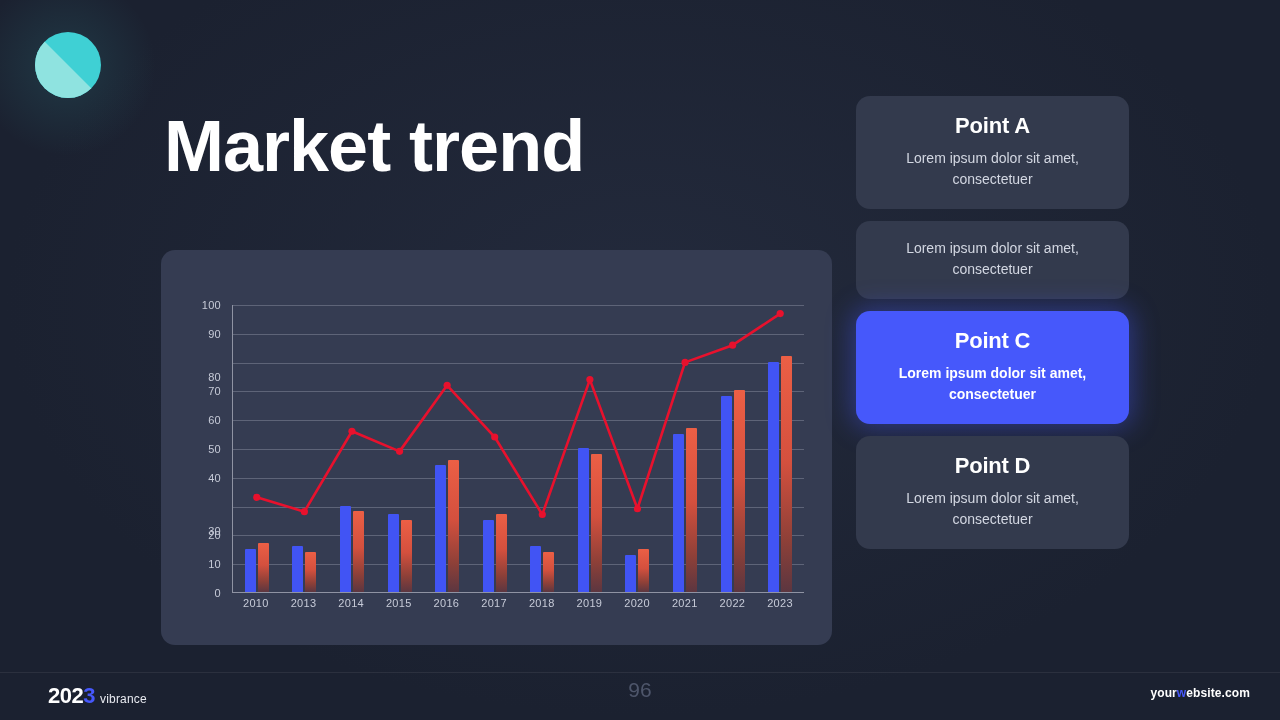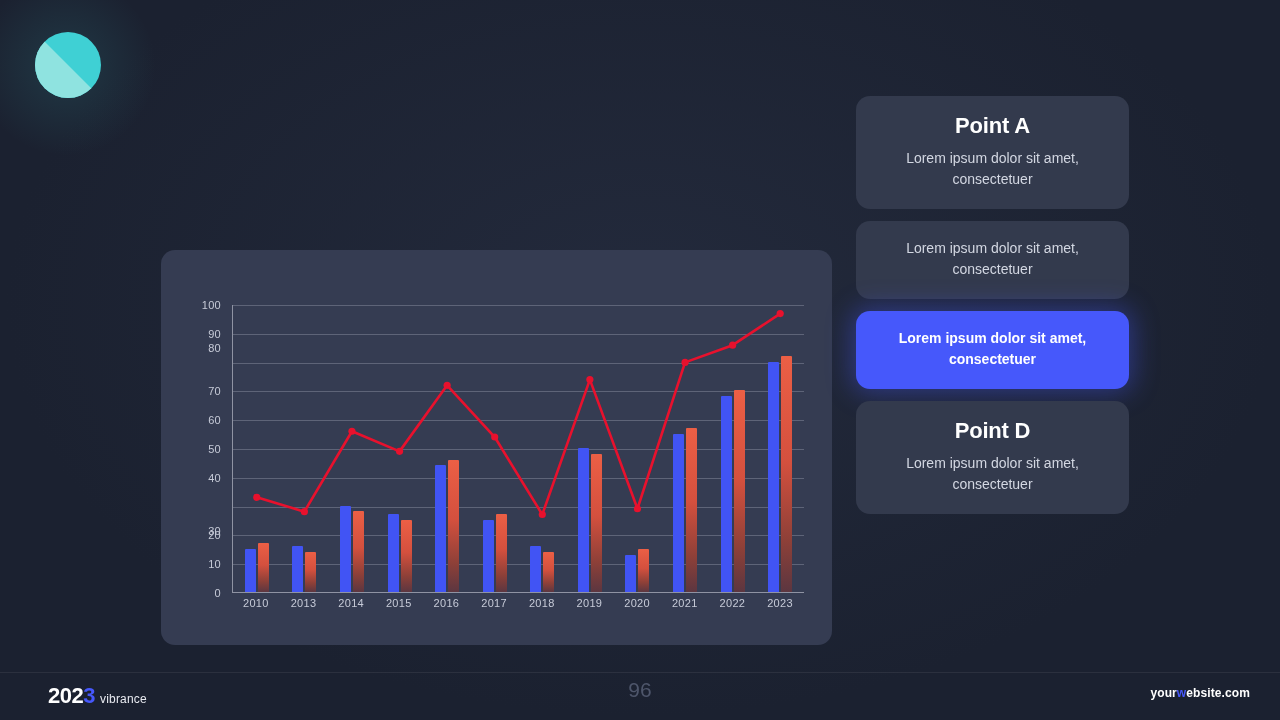--- a/index.html
+++ b/index.html
@@ -156,33 +156,34 @@
 </style>
 </head>
 <body>
 
 <div class="slide">
 
   <div class="logo">
     <div class="half"></div>
   </div>
 
+  <div class="title">Market trend</div>
 
   <div class="chart-panel">
     <div class="chart-inner">
       <div class="y-axis" id="y-axis">
           <div class="y-tick" style="top: 288px;">0</div>
           <div class="y-tick" style="top: 259.2px;">10</div>
           <div class="y-tick" style="top: 230.4px;">20</div>
           <div class="y-tick" style="top: 201.6px; margin-top: 24px;">30</div>
           <div class="y-tick" style="top: 172.8px;">40</div>
           <div class="y-tick" style="top: 144px;">50</div>
           <div class="y-tick" style="top: 115.2px;">60</div>
           <div class="y-tick" style="top: 86.4px;">70</div>
-          <div class="y-tick" style="top: 43px;">80</div>
+          <div class="y-tick" style="top: 72px;">80</div>
           <div class="y-tick" style="top: 28.8px;">90</div>
           <div class="y-tick" style="top: 0px;">100</div>
         </div>
       <div class="plot" id="plot">
         <div id="grid">
             <div class="grid-line" style="top: 259.2px;"></div>
             <div class="grid-line" style="top: 230.4px;"></div>
             <div class="grid-line" style="top: 201.6px;"></div>
             <div class="grid-line" style="top: 172.8px;"></div>
             <div class="grid-line" style="top: 144px;"></div>
@@ -277,20 +278,21 @@
 
   <div class="cards" id="cards">
       <div class="card">
         <div class="card-title">Point A</div>
         <div class="card-body">Lorem ipsum dolor sit amet, consectetuer</div>
       </div>
       <div class="card">
         <div class="card-body">Lorem ipsum dolor sit amet, consectetuer</div>
       </div>
       <div class="card active">
+        <div class="card-title">Point C</div>
         <div class="card-body">Lorem ipsum dolor sit amet, consectetuer</div>
       </div>
       <div class="card">
         <div class="card-title">Point D</div>
         <div class="card-body">Lorem ipsum dolor sit amet, consectetuer</div>
       </div>
     </div>
 
   <div class="footer-rule"></div>
 

